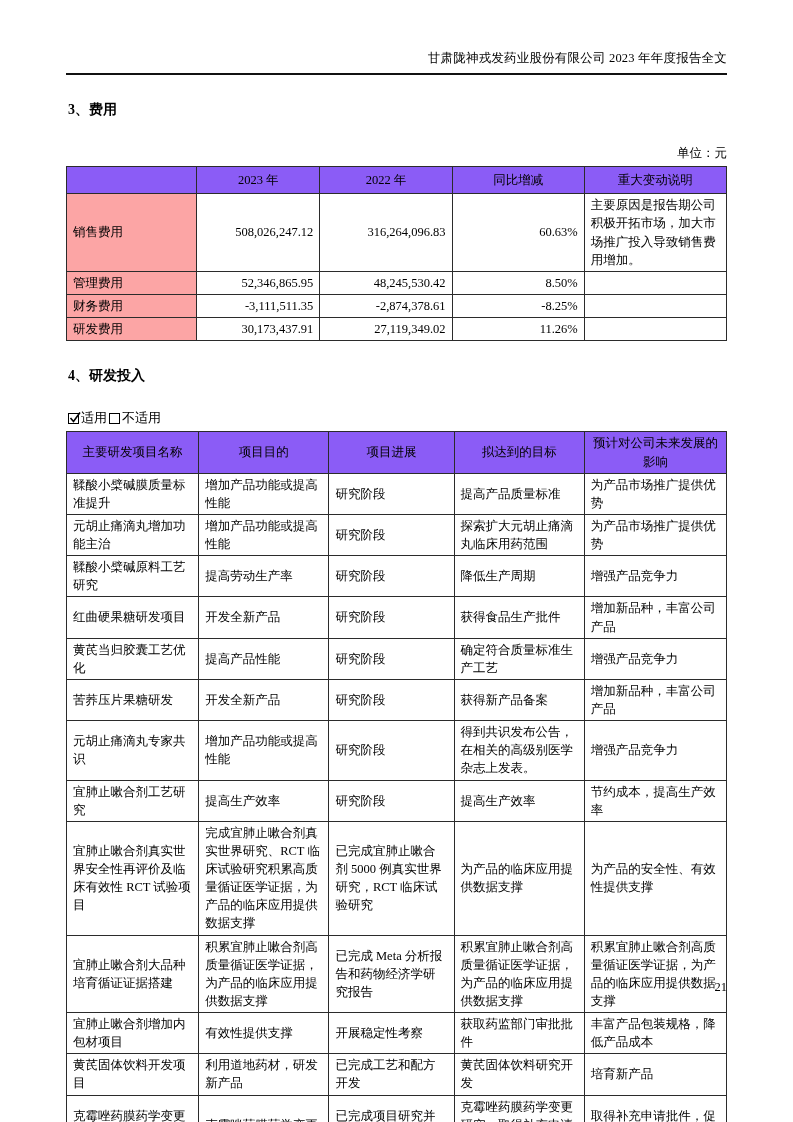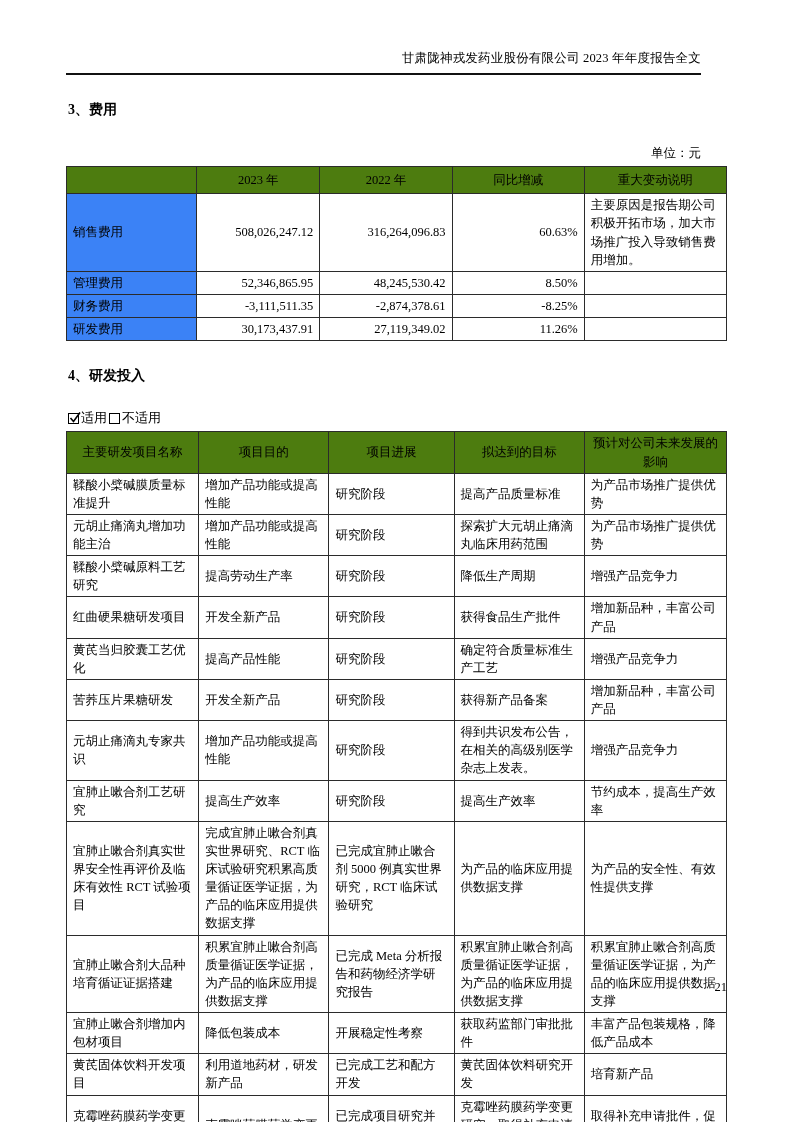--- a/index.html
+++ b/index.html
@@ -1,25 +1,25 @@
 <!DOCTYPE html>
 <html><head>
 <meta charset="utf-8">
 <style>
   html,body{margin:0;padding:0;background:#fff;}
   body{width:793px;height:1122px;font-family:"Liberation Serif","DejaVu Serif",serif;color:#000;}
-  .page{position:relative;width:793px;height:1122px;box-sizing:border-box;padding:50px 92px 0 66px;overflow:hidden;}
+  .page{position:relative;width:793px;height:1122px;box-sizing:border-box;padding:50px 66px 0 66px;overflow:hidden;}
   .doc-header{text-align:right;font-size:12.5px;letter-spacing:.2px;padding-bottom:6px;}
   .header-rule{border-bottom:2.2px solid #111;margin-bottom:0;}
   .section-title{font-weight:bold;font-size:14px;margin:26px 0 0 2px;}
   .unit-label{text-align:right;font-size:12.5px;margin:26px 0 4px 0;}
   table{border-collapse:collapse;width:661px;table-layout:fixed;font-size:12.5px;line-height:1.45;}
   td,th{border:1px solid #2b2b2b;padding:2px 6px;vertical-align:middle;font-weight:normal;word-break:break-word;}
-  .thead-row th{background:#4d7c0f;}
-  .t1 .row-label{background:#3b82f6;text-align:left;margin-left:28px;}
+  .thead-row th{background:#8b5cf6;}
+  .t1 .row-label{background:#fca5a5;text-align:left;margin-left:28px;}
   .t1 .num{text-align:right;}
   .t1 .note{text-align:left;}
   .t1 tr.hdr{height:27px;}
   .t1 tr.r-tall{height:78px;}
   .t1 tr.r-std{height:22px;}
   .t2 tr.hdr{height:40px;}
   .t2 td{text-align:left;}
   .applicable-line{font-size:13px;margin:24px 0 0 2px;display:flex;align-items:center;gap:2px;}
   .applicable-item{display:inline-flex;align-items:center;gap:2px;}
   .cb{display:inline-block;width:11px;height:11px;border:1.6px solid #000;box-sizing:border-box;position:relative;}
@@ -187,21 +187,21 @@
       </tr>
       <tr>
         <td>宜肺止嗽合剂大品种培育循证证据搭建</td>
         <td>积累宜肺止嗽合剂高质量循证医学证据，为产品的临床应用提供数据支撑</td>
         <td>已完成 Meta 分析报告和药物经济学研究报告</td>
         <td>积累宜肺止嗽合剂高质量循证医学证据，为产品的临床应用提供数据支撑</td>
         <td>积累宜肺止嗽合剂高质量循证医学证据，为产品的临床应用提供数据支撑</td>
       </tr>
       <tr>
         <td>宜肺止嗽合剂增加内包材项目</td>
-        <td>降低包装成本</td>
+        <td>有效性提供支撑</td>
         <td>开展稳定性考察</td>
         <td>获取药监部门审批批件</td>
         <td>丰富产品包装规格，降低产品成本</td>
       </tr>
       <tr>
         <td>黄芪固体饮料开发项目</td>
         <td>利用道地药材，研发新产品</td>
         <td>已完成工艺和配方开发</td>
         <td>黄芪固体饮料研究开发</td>
         <td>培育新产品</td>

